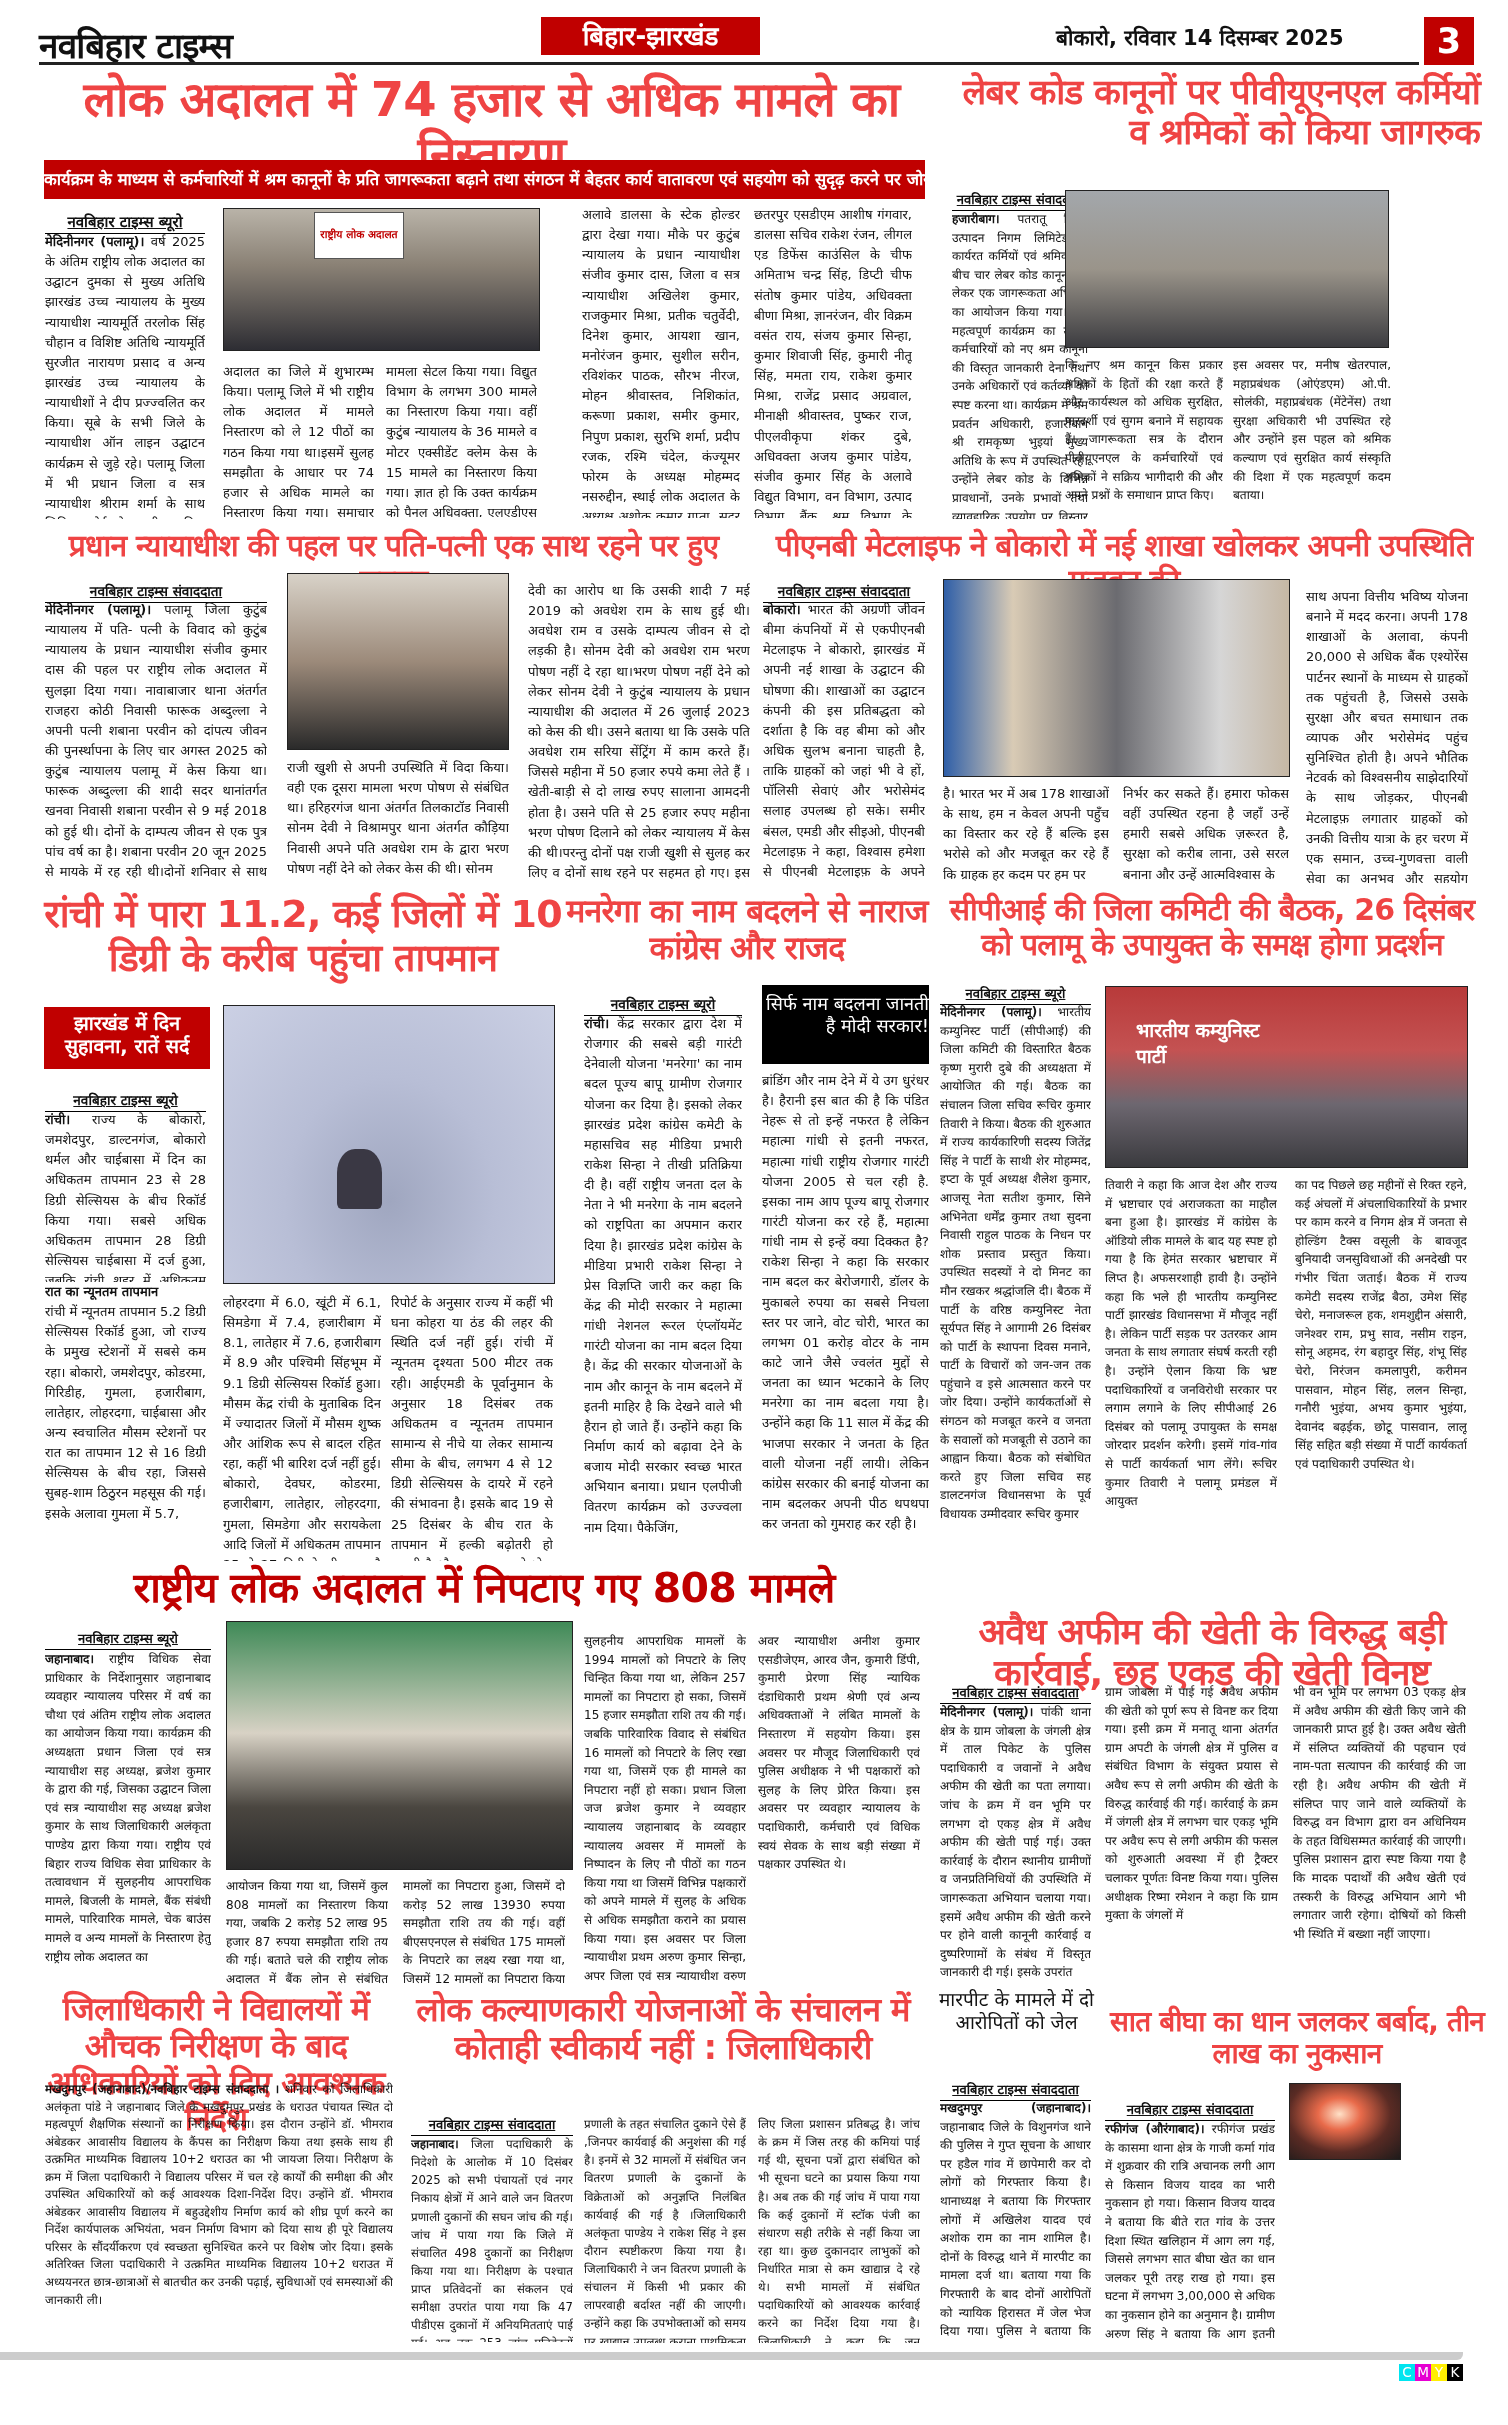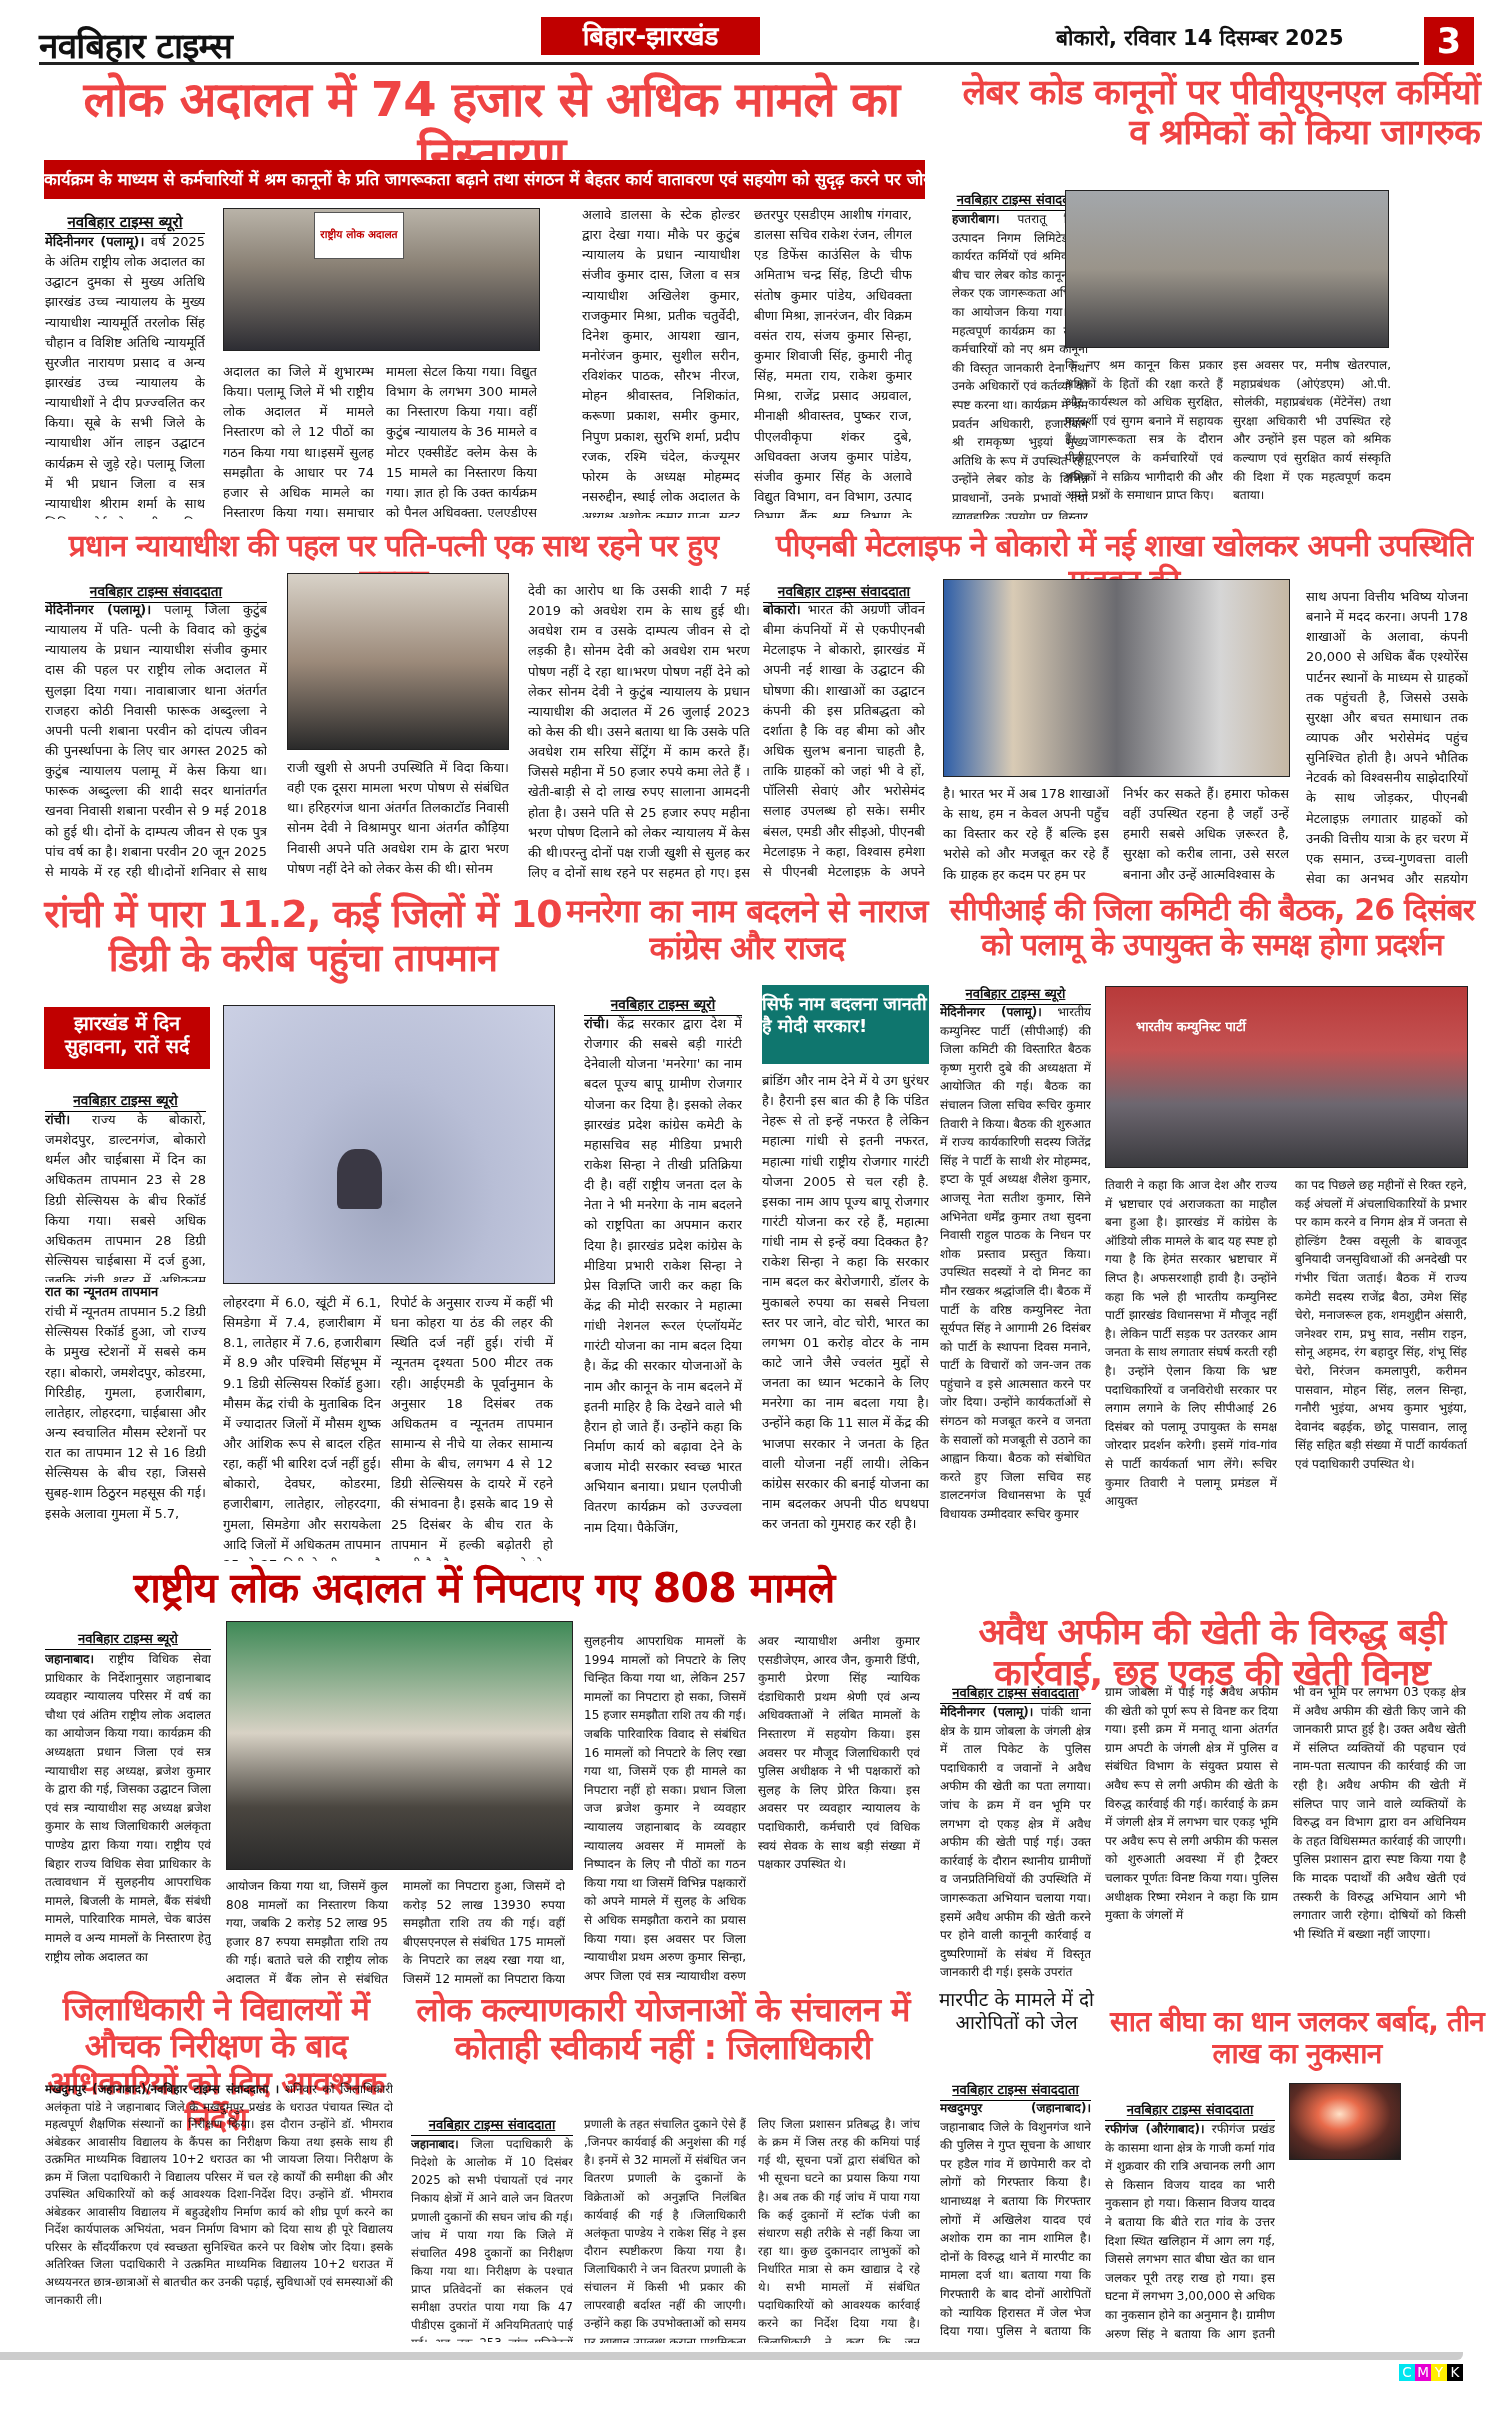--- a/index.html
+++ b/index.html
@@ -12,21 +12,21 @@
 .page-num{left:1424px;top:16.6px;width:50px;height:48px;background:#c00000;color:#fff;font-size:35px;font-weight:bold;text-align:center;line-height:48px}
 .rule{left:39px;top:62px;width:1380px;height:3px;background:#222}
 .hl{font-weight:bold;color:#ef4444;line-height:1.15;letter-spacing:-0.8px}
 .hl-red{color:#c00000}
 .strap{background:#c00000;color:#fff;font-size:18px;text-align:center;font-weight:bold;line-height:39px;white-space:nowrap;overflow:hidden}
 .byline{font-weight:bold;font-size:15px;text-align:center;border-bottom:1.5px solid #000;padding-bottom:1.5px;text-decoration:underline}
 .col{font-size:13px;line-height:1.55;text-align:justify;overflow:hidden;color:#111}
 .col b{font-weight:bold}
 .photo{background:#777;border:1.5px solid #222;overflow:hidden}
 .sub-red{background:#c00000;color:#fff;font-weight:bold;text-align:center;line-height:1.2}
-.sub-brightred{background:#0f766e;color:#fff;font-weight:bold;text-align:left;line-height:1.25}
+.sub-brightred{background:#000000;color:#fff;font-weight:normal;text-align:right;line-height:1.25}
 .footerbar{left:0;top:2352px;width:1463px;height:7.5px;background:#ccc;border-radius:0 0 6px 0}
 .cmyk{top:2364px;height:16.6px;width:16px;color:#fff;font-size:13.6px;text-align:center;line-height:16.6px}
 .subhead{font-weight:normal;text-align:center;line-height:1.2}
 </style>
 </head>
 <body>
 
 <div class="abs masthead-name">नवबिहार टाइम्स</div>
 <div class="abs section-badge">बिहार-झारखंड</div>
 <div class="abs dateline">बोकारो, रविवार 14 दिसम्बर 2025</div>
@@ -94,21 +94,21 @@
   <div class="abs col" style="left:584px;top:1014px;width:158px;height:547px;"><b>रांची।</b> <span>केंद्र सरकार द्वारा देश में रोजगार की सबसे बड़ी गारंटी देनेवाली योजना 'मनरेगा' का नाम बदल पूज्य बापू ग्रामीण रोजगार योजना कर दिया है। इसको लेकर झारखंड प्रदेश कांग्रेस कमेटी के महासचिव सह मीडिया प्रभारी राकेश सिन्हा ने तीखी प्रतिक्रिया दी है। वहीं राष्ट्रीय जनता दल के नेता ने भी मनरेगा के नाम बदलने को राष्ट्रपिता का अपमान करार दिया है। झारखंड प्रदेश कांग्रेस के मीडिया प्रभारी राकेश सिन्हा ने प्रेस विज्ञप्ति जारी कर कहा कि केंद्र की मोदी सरकार ने महात्मा गांधी नेशनल रूरल एंप्लॉयमेंट गारंटी योजना का नाम बदल दिया है। केंद्र की सरकार योजनाओं के नाम और कानून के नाम बदलने में इतनी माहिर है कि देखने वाले भी हैरान हो जाते हैं। उन्होंने कहा कि निर्माण कार्य को बढ़ावा देने के बजाय मोदी सरकार स्वच्छ भारत अभियान बनाया। प्रधान एलपीजी वितरण कार्यक्रम को उज्ज्वला नाम दिया। पैकेजिंग,</span></div>
   <div class="abs sub-brightred" style="left:762px;top:985px;width:167px;height:79px;font-size:18px;padding-top:7.5px;">सिर्फ नाम बदलना जानती है मोदी सरकार!</div>
   <div class="abs col" style="left:762px;top:1071px;width:167px;height:490px;">ब्रांडिंग और नाम देने में ये उग धुरंधर है। हैरानी इस बात की है कि पंडित नेहरू से तो इन्हें नफरत है लेकिन महात्मा गांधी से इतनी नफरत, महात्मा गांधी राष्ट्रीय रोजगार गारंटी योजना 2005 से चल रही है. इसका नाम आप पूज्य बापू रोजगार गारंटी योजना कर रहे हैं, महात्मा गांधी नाम से इन्हें क्या दिक्कत है? राकेश सिन्हा ने कहा कि सरकार नाम बदल कर बेरोजगारी, डॉलर के मुकाबले रुपया का सबसे निचला स्तर पर जाने, वोट चोरी, भारत का लगभग 01 करोड़ वोटर के नाम काटे जाने जैसे ज्वलंत मुद्दों से जनता का ध्यान भटकाने के लिए मनरेगा का नाम बदला गया है। उन्होंने कहा कि 11 साल में केंद्र की भाजपा सरकार ने जनता के हित वाली योजना नहीं लायी। लेकिन कांग्रेस सरकार की बनाई योजना का नाम बदलकर अपनी पीठ थपथपा कर जनता को गुमराह कर रही है।</div>
 </section>
 
 <section>
   <div class="abs hl" style="left:935px;top:893px;width:554px;font-size:30px;text-align:center;">सीपीआई की जिला कमिटी की बैठक, 26 दिसंबर को पलामू के उपायुक्त के समक्ष होगा प्रदर्शन</div>
   <div class="abs byline" style="left:940px;top:984px;width:151px;font-size:13px;">नवबिहार टाइम्स ब्यूरो</div>
   <div class="abs col" style="left:940px;top:1003px;width:151px;height:558px;font-size:12px;"><b>मेदिनीनगर (पलामू)।</b> <span>भारतीय कम्युनिस्ट पार्टी (सीपीआई) की जिला कमिटी की विस्तारित बैठक कृष्ण मुरारी दुबे की अध्यक्षता में आयोजित की गई। बैठक का संचालन जिला सचिव रूचिर कुमार तिवारी ने किया। बैठक की शुरुआत में राज्य कार्यकारिणी सदस्य जितेंद्र सिंह ने पार्टी के साथी शेर मोहम्मद, इप्टा के पूर्व अध्यक्ष शैलेश कुमार, आजसू नेता सतीश कुमार, सिने अभिनेता धर्मेंद्र कुमार तथा सुदना निवासी राहुल पाठक के निधन पर शोक प्रस्ताव प्रस्तुत किया। उपस्थित सदस्यों ने दो मिनट का मौन रखकर श्रद्धांजलि दी। बैठक में पार्टी के वरिष्ठ कम्युनिस्ट नेता सूर्यपत सिंह ने आगामी 26 दिसंबर को पार्टी के स्थापना दिवस मनाने, पार्टी के विचारों को जन-जन तक पहुंचाने व इसे आत्मसात करने पर जोर दिया। उन्होंने कार्यकर्ताओं से संगठन को मजबूत करने व जनता के सवालों को मजबूती से उठाने का आह्वान किया। बैठक को संबोधित करते हुए जिला सचिव सह डालटनगंज विधानसभा के पूर्व विधायक उम्मीदवार रूचिर कुमार</span></div>
   <div class="abs photo" style="left:1105px;top:986px;width:363px;height:182px;background:linear-gradient(180deg,#b83a3a 0%,#c45252 35%,#6d6770 65%,#3a3a3e 100%);">
-    <div style="position:absolute;left:30px;top:30px;width:151px;color:#fff;font-size:13px;font-weight:bold;">भारतीय कम्युनिस्ट पार्टी</div>
+    <div style="position:absolute;left:30px;top:30px;width:151px;color:#fff;font-size:19px;font-weight:bold;">भारतीय कम्युनिस्ट पार्टी</div>
   </div>
   <div class="abs col" style="left:1105px;top:1176px;width:172px;height:385px;font-size:12px;">तिवारी ने कहा कि आज देश और राज्य में भ्रष्टाचार एवं अराजकता का माहौल बना हुआ है। झारखंड में कांग्रेस के ऑडियो लीक मामले के बाद यह स्पष्ट हो गया है कि हेमंत सरकार भ्रष्टाचार में लिप्त है। अफसरशाही हावी है। उन्होंने कहा कि भले ही भारतीय कम्युनिस्ट पार्टी झारखंड विधानसभा में मौजूद नहीं है। लेकिन पार्टी सड़क पर उतरकर आम जनता के साथ लगातार संघर्ष करती रही है। उन्होंने ऐलान किया कि भ्रष्ट पदाधिकारियों व जनविरोधी सरकार पर लगाम लगाने के लिए सीपीआई 26 दिसंबर को पलामू उपायुक्त के समक्ष जोरदार प्रदर्शन करेगी। इसमें गांव-गांव से पार्टी कार्यकर्ता भाग लेंगे। रूचिर कुमार तिवारी ने पलामू प्रमंडल में आयुक्त</div>
   <div class="abs col" style="left:1295px;top:1176px;width:172px;height:385px;font-size:12px;">का पद पिछले छह महीनों से रिक्त रहने, कई अंचलों में अंचलाधिकारियों के प्रभार पर काम करने व निगम क्षेत्र में जनता से होल्डिंग टैक्स वसूली के बावजूद बुनियादी जनसुविधाओं की अनदेखी पर गंभीर चिंता जताई। बैठक में राज्य कमेटी सदस्य राजेंद्र बैठा, उमेश सिंह चेरो, मनाजरूल हक, शमशुद्दीन अंसारी, जनेश्वर राम, प्रभु साव, नसीम राइन, सोनू अहमद, रंग बहादुर सिंह, शंभू सिंह चेरो, निरंजन कमलापुरी, करीमन पासवान, मोहन सिंह, ललन सिन्हा, गनौरी भुइंया, अभय कुमार भुइंया, देवानंद बढ़ईक, छोटू पासवान, लालू सिंह सहित बड़ी संख्या में पार्टी कार्यकर्ता एवं पदाधिकारी उपस्थित थे।</div>
 </section>
 
 <section>
   <div class="abs hl hl-red" style="left:39px;top:1565px;width:890px;font-size:41px;text-align:center;">राष्ट्रीय लोक अदालत में निपटाए गए 808 मामले</div>
   <div class="abs byline" style="left:45px;top:1629px;width:166px;font-size:13px;">नवबिहार टाइम्स ब्यूरो</div>
   <div class="abs col" style="left:45px;top:1650px;width:166px;height:336px;font-size:12px;"><b>जहानाबाद।</b> <span>राष्ट्रीय विधिक सेवा प्राधिकार के निर्देशानुसार जहानाबाद व्यवहार न्यायालय परिसर में वर्ष का चौथा एवं अंतिम राष्ट्रीय लोक अदालत का आयोजन किया गया। कार्यक्रम की अध्यक्षता प्रधान जिला एवं सत्र न्यायाधीश सह अध्यक्ष, ब्रजेश कुमार के द्वारा की गई, जिसका उद्घाटन जिला एवं सत्र न्यायाधीश सह अध्यक्ष ब्रजेश कुमार के साथ जिलाधिकारी अलंकृता पाण्डेय द्वारा किया गया। राष्ट्रीय एवं बिहार राज्य विधिक सेवा प्राधिकार के तत्वावधान में सुलहनीय आपराधिक मामले, बिजली के मामले, बैंक संबंधी मामले, पारिवारिक मामले, चेक बाउंस मामले व अन्य मामलों के निस्तारण हेतु राष्ट्रीय लोक अदालत का</span></div>
   <div class="abs photo" style="left:226px;top:1621px;width:347px;height:249px;background:linear-gradient(180deg,#3f8a57 0%,#d8d2c5 45%,#4a4640 75%,#2a2a2a 100%);"></div>

